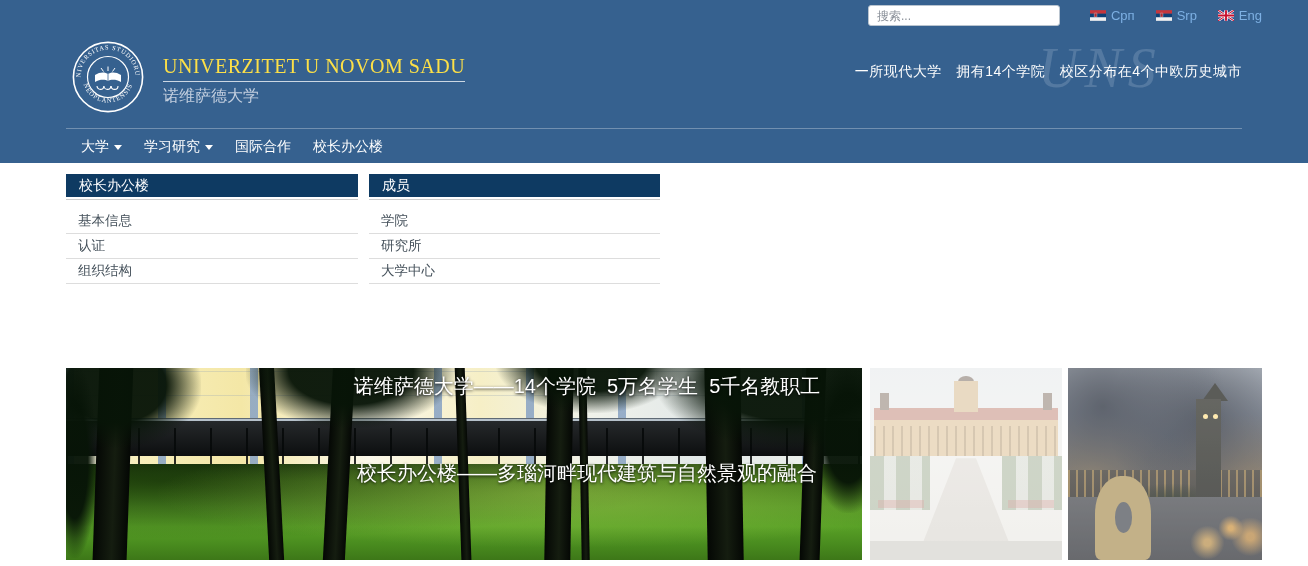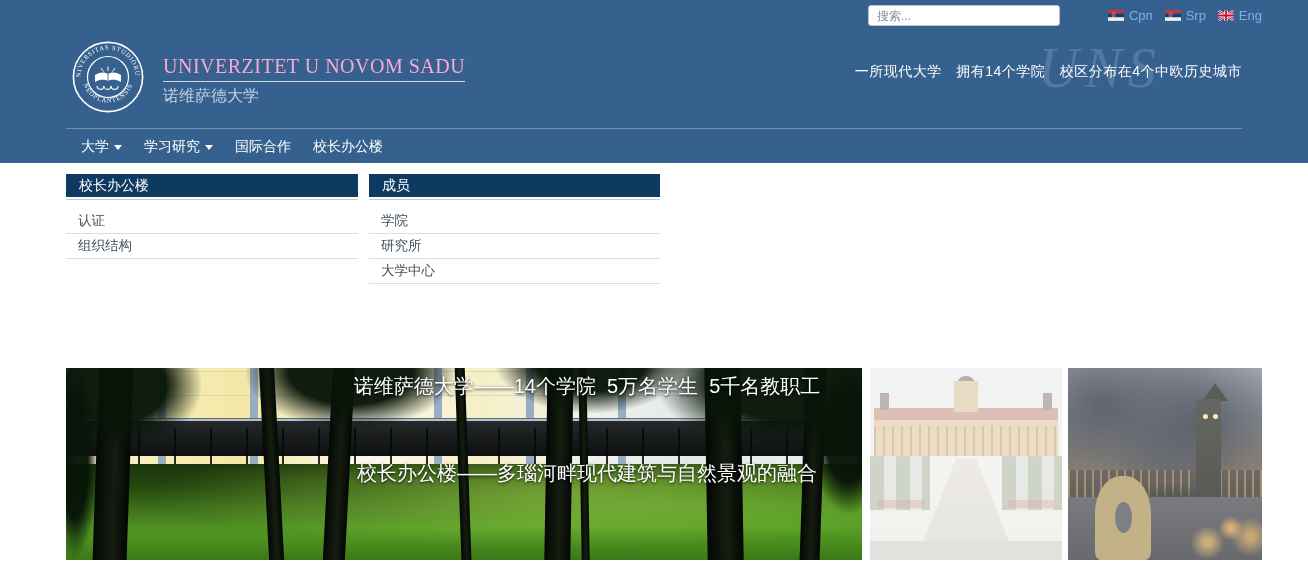--- a/index.html
+++ b/index.html
@@ -8,29 +8,29 @@
   .page { position:relative; width:1308px; height:566px; overflow:hidden; background:#fff; }
 
   
   .header { position:absolute; left:0; top:0; width:1308px; height:163px; background:#36618f; }
 
   .search-input { position:absolute; left:868px; top:5px; width:192px; height:21px;
     border:1px solid #b9c4cf; border-radius:3px; background:#fff; padding:0 8px;
     font-size:12px; color:#444; outline:none; font-family:"Liberation Sans", sans-serif;}
   .search-input::placeholder { color:#8a9099; }
 
-  .langs { position:absolute; right:46px; top:8px; display:flex; align-items:center; }
+  .langs { position:absolute; right:46px; top:8px; display:flex; align-items:center; gap:9px; }
   .lang { display:flex; align-items:center; gap:5px; cursor:pointer; text-decoration:none; margin-left:12px;}
   .lang-label { font-size:13px; color:#7db0e3; }
   .flag { width:16px; height:11px; display:block; }
 
   .seal { position:absolute; left:72px; top:41px; width:72px; height:72px; }
 
   .title-block { position:absolute; left:163px; top:55px; }
-  .title-latin { font-family:"Liberation Serif", serif; font-size:20px; color:#f9a8d4;
+  .title-latin { font-family:"Liberation Serif", serif; font-size:20px; color:#fde047;
     letter-spacing:0.5px; padding-bottom:3px; border-bottom:1px solid rgba(255,255,255,0.75);
     display:inline-block; }
   .title-zh { font-size:16px; color:#c3cfdf; margin-top:4px; }
 
   .tagline { position:absolute; right:66px; top:63px; font-size:14px; color:#fdfdfd;
     z-index:2; letter-spacing:0.5px; }
   .watermark { position:absolute; left:1038px; top:36px; z-index:1;
     font-family:"Liberation Serif", serif; font-style:italic; font-size:56px;
     color:rgba(220,233,246,0.18); letter-spacing:6px; }
 
@@ -220,20 +220,21 @@
       </div>
       <div class="nav-item">
         <span>校长办公楼</span>
       </div>
     </div>
   </div>
 
   <div class="panel panel-1">
     <div class="panel-hd">校长办公楼</div>
     <ul class="menu-list">
+      <li>基本信息</li>
       <li>认证</li>
       <li>组织结构</li>
     </ul>
   </div>
 
   <div class="panel panel-2">
     <div class="panel-hd">成员</div>
     <ul class="menu-list">
       <li>学院</li>
       <li>研究所</li>

